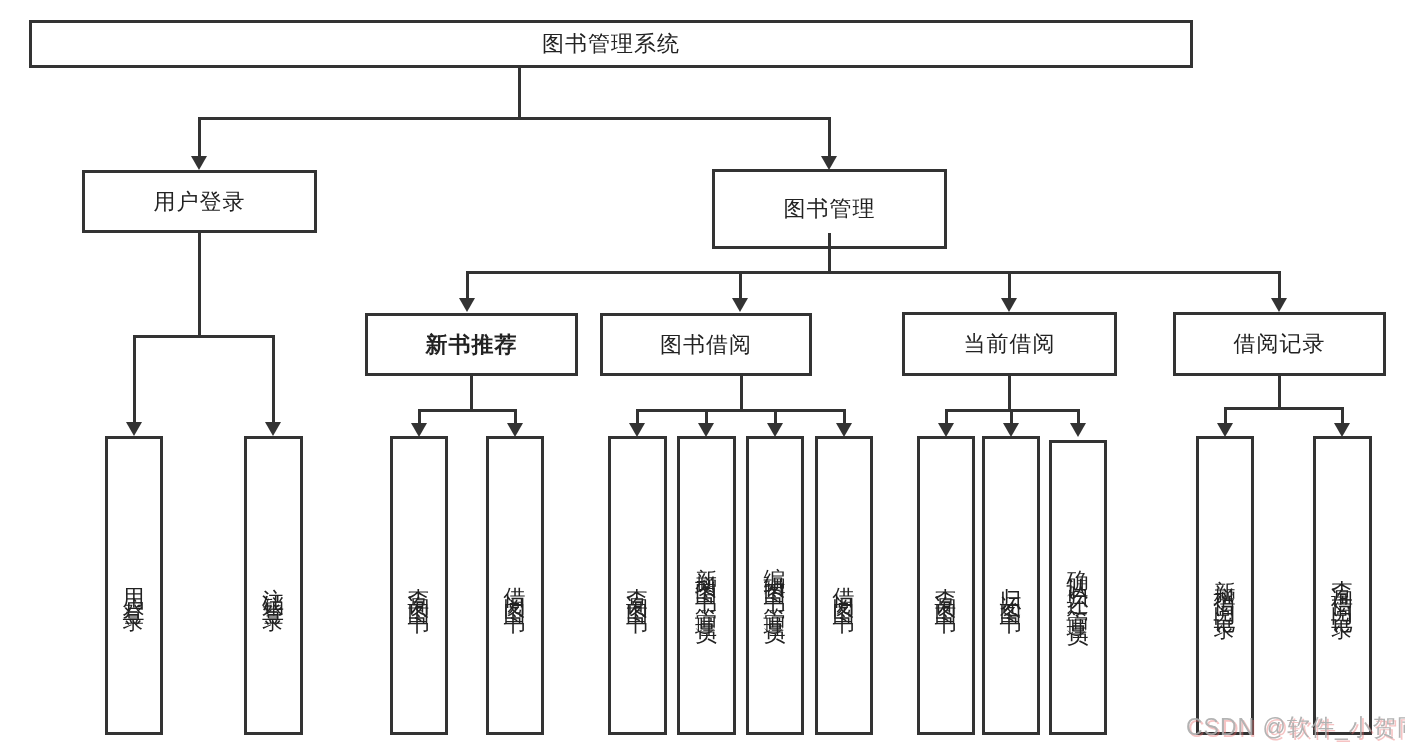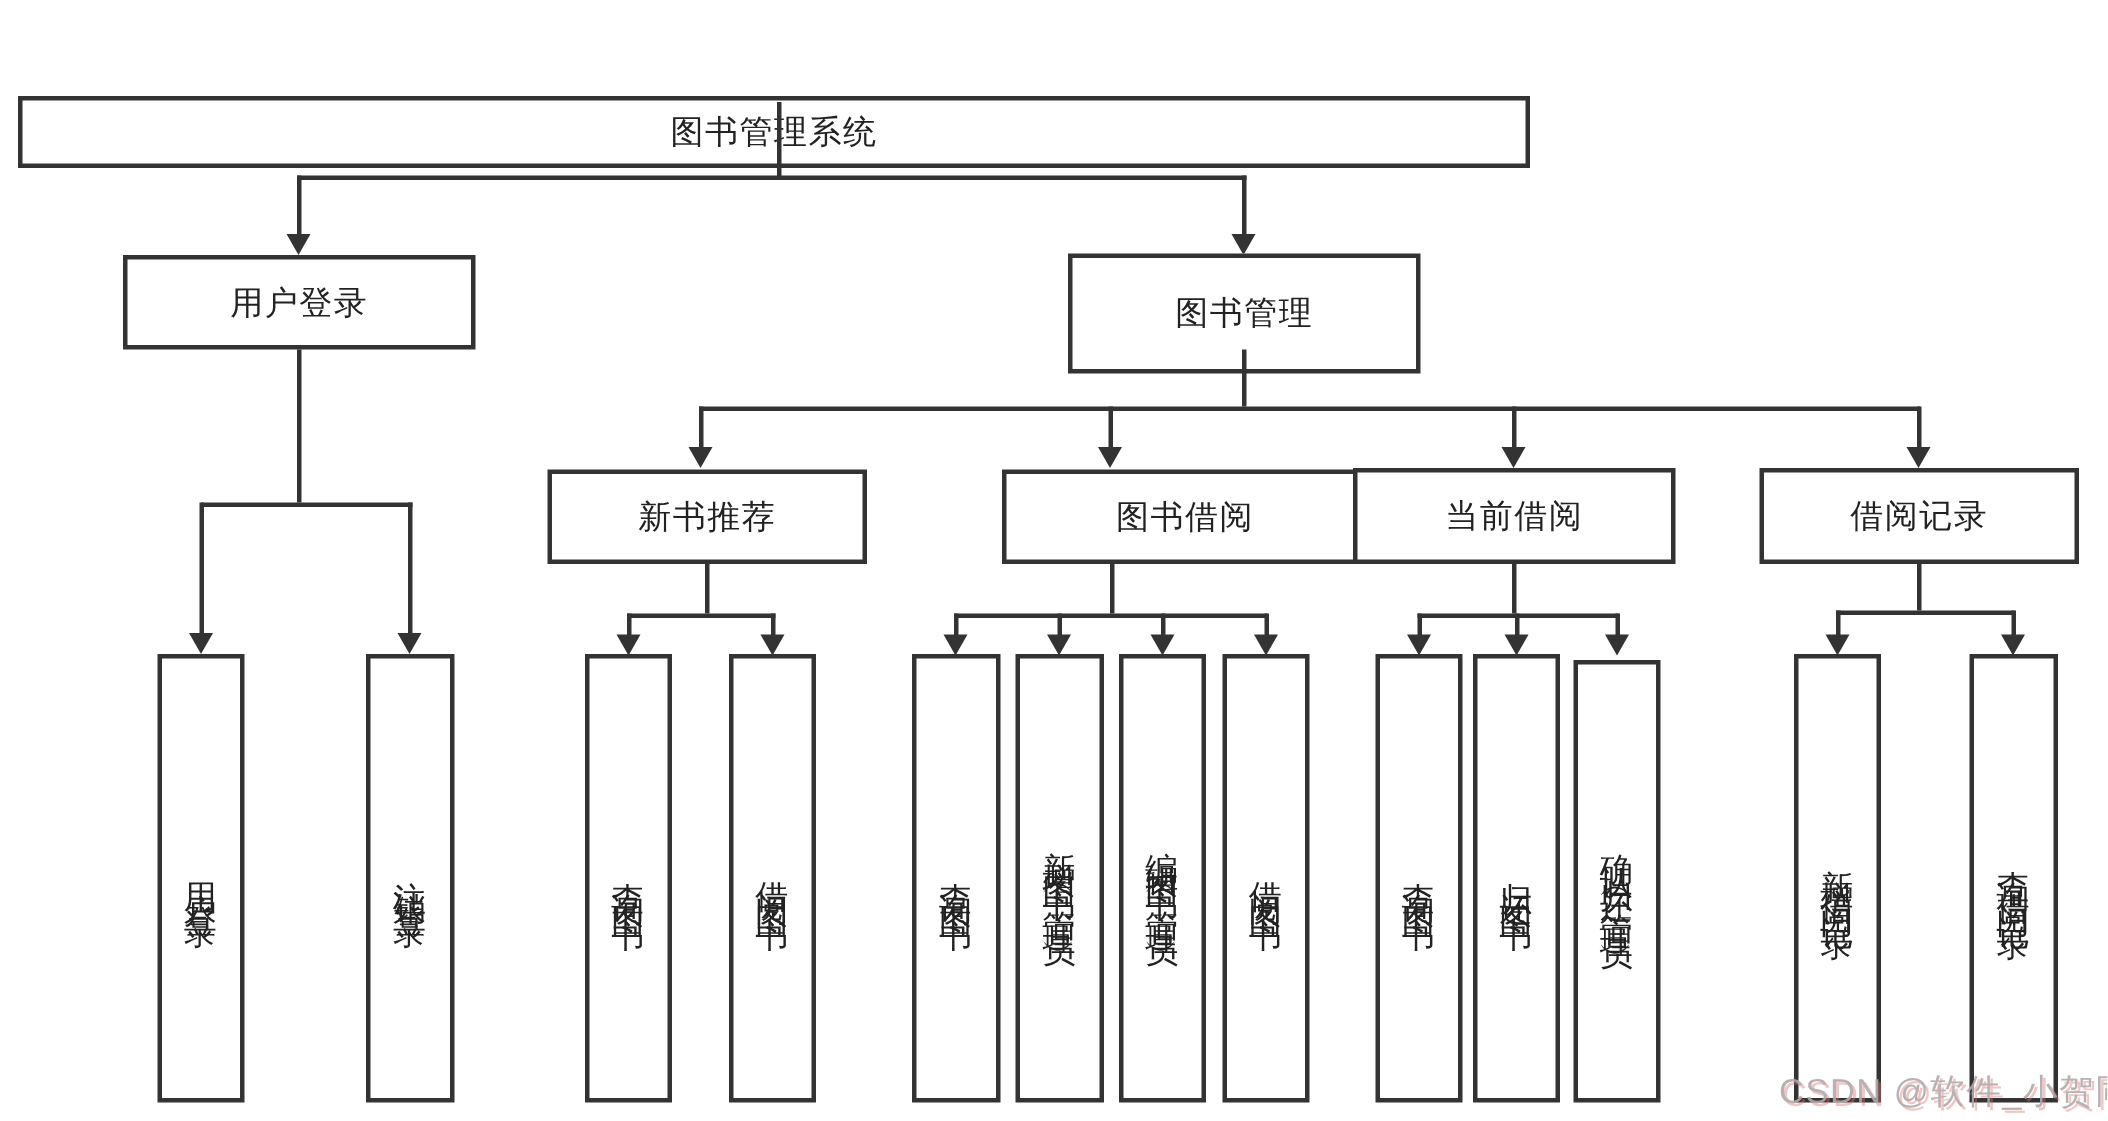--- a/index.html
+++ b/index.html
@@ -47,21 +47,21 @@
     white-space:nowrap;
     z-index:5;
     opacity:0.9;
   }
 </style>
 </head>
 <body>
 
 <div id="canvas">
 
-  <div class="box" style="left:12px;top:20px;width:1008px;height:48px;margin-top:44px;">
+  <div class="box" style="left:29px;top:20px;width:1164px;height:48px;">
     <span>图书管理系统</span>
   </div>
 
   <div class="vline" style="left:518px;top:68px;height:50px;"></div>
   <div class="hline" style="left:198px;top:117px;width:633px;"></div>
   <div class="vline" style="left:198px;top:117px;height:41px;"></div>
   <div class="arrow" style="left:191px;top:156px;"></div>
   <div class="vline" style="left:828px;top:117px;height:41px;"></div>
   <div class="arrow" style="left:821px;top:156px;"></div>
 
@@ -83,24 +83,24 @@
   <div class="hline" style="left:466px;top:271px;width:814px;"></div>
   <div class="vline" style="left:466px;top:271px;height:28px;"></div>
   <div class="arrow" style="left:459px;top:298px;"></div>
   <div class="vline" style="left:739px;top:271px;height:28px;"></div>
   <div class="arrow" style="left:732px;top:298px;"></div>
   <div class="vline" style="left:1008px;top:271px;height:28px;"></div>
   <div class="arrow" style="left:1001px;top:298px;"></div>
   <div class="vline" style="left:1278px;top:271px;height:28px;"></div>
   <div class="arrow" style="left:1271px;top:298px;"></div>
 
-  <div class="box" style="left:365px;top:313px;width:213px;height:63px;">
+  <div class="box" style="left:365px;top:313px;width:213px;height:63px;font-weight:bold;">
     <span>新书推荐</span>
   </div>
-  <div class="box" style="left:668px;top:313px;width:244px;height:63px;">
+  <div class="box" style="left:600px;top:313px;width:212px;height:63px;">
     <span>图书借阅</span>
   </div>
   <div class="box" style="left:902px;top:312px;width:215px;height:64px;">
     <span>当前借阅</span>
   </div>
   <div class="box" style="left:1173px;top:312px;width:213px;height:64px;">
     <span>借阅记录</span>
   </div>
 
   <div class="vline" style="left:470px;top:376px;height:33px;"></div>

